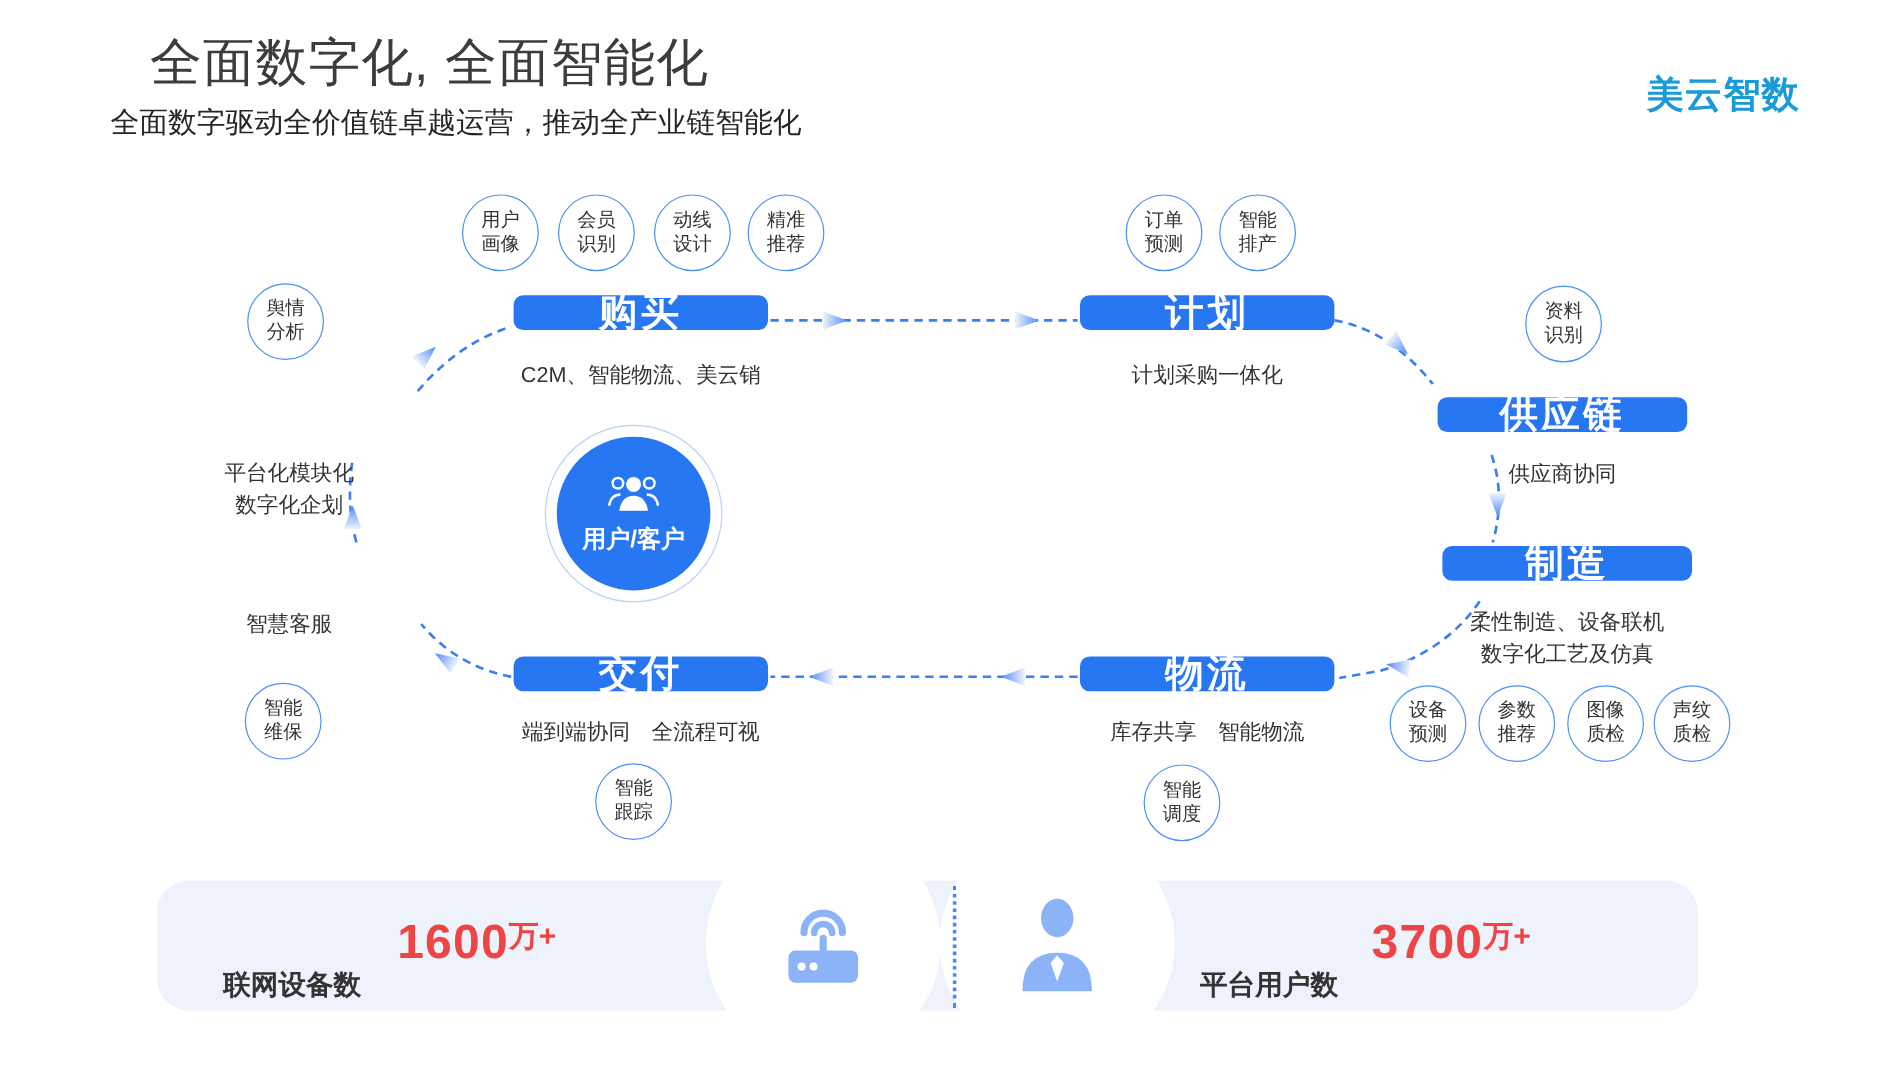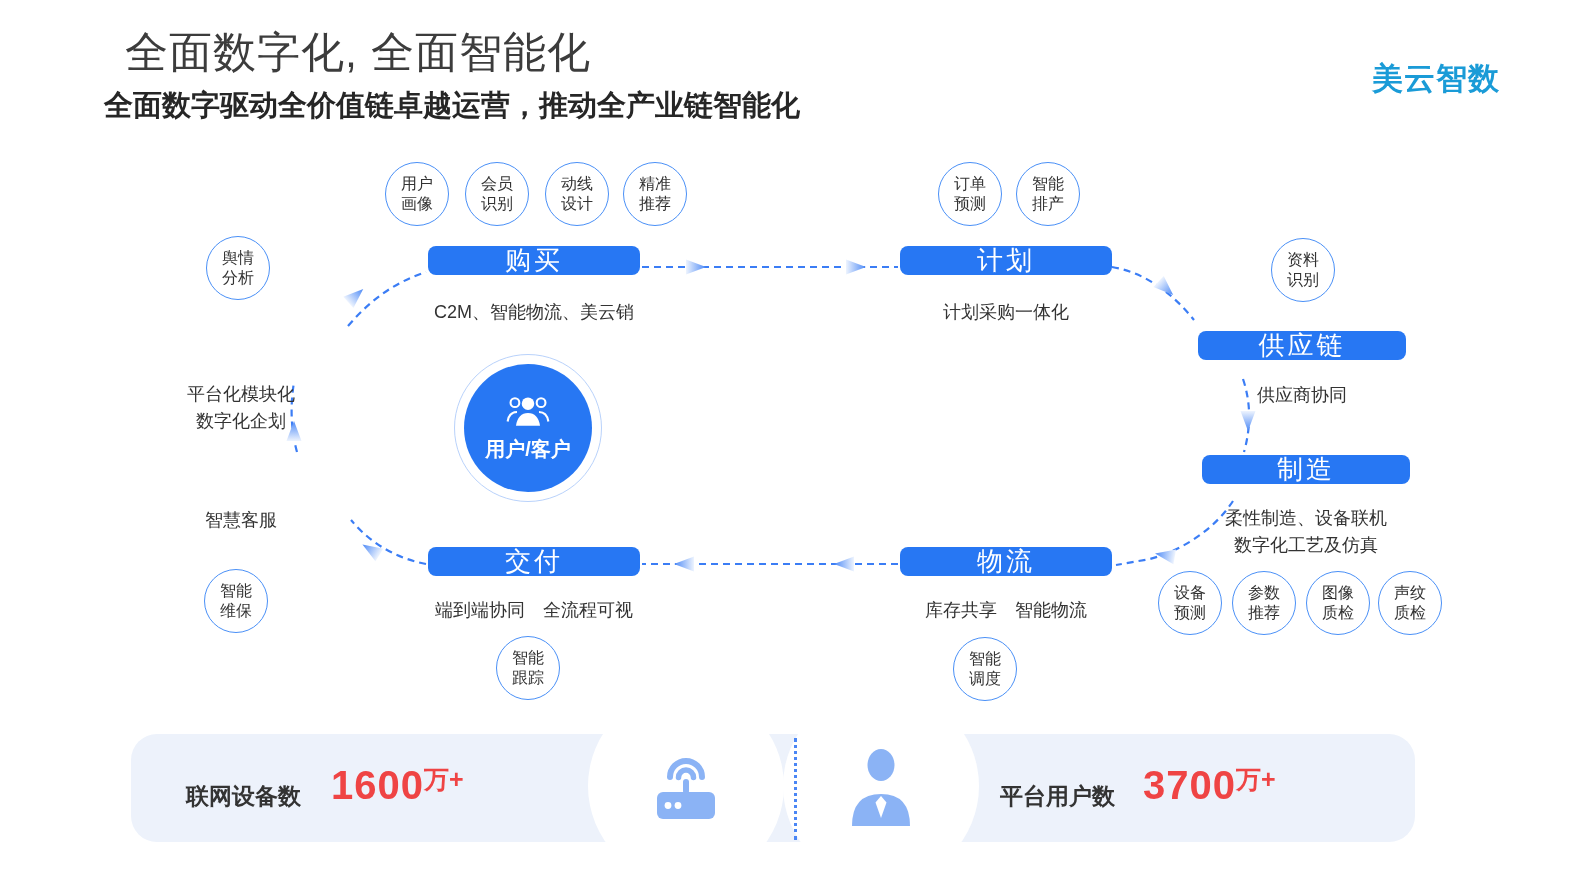--- a/index.html
+++ b/index.html
@@ -1,47 +1,47 @@
 <!DOCTYPE html>
 <html><head>
 <meta charset="utf-8">
 <style>
   html,body{margin:0;padding:0;background:#fff;}
   .canvas{
     position:relative;width:1587px;height:892px;background:#ffffff;overflow:hidden;
     font-family:"Liberation Sans","DejaVu Sans",sans-serif;
   }
   .title{position:absolute;left:90px;top:24px;font-size:43px;font-weight:500;color:#3c3c3c;letter-spacing:1px;white-space:nowrap;margin-left:35px;}
-  .subtitle{position:absolute;left:104px;top:86px;font-size:29px;font-weight:700;color:#262626;white-space:nowrap;}
+  .subtitle{position:absolute;left:92px;top:86px;font-size:24px;font-weight:400;color:#262626;white-space:nowrap;}
   .logo{position:absolute;left:1372px;top:58px;font-size:31px;font-weight:700;color:#1a9bd7;letter-spacing:1px;white-space:nowrap;}
   .links{position:absolute;left:0;top:0;width:1587px;height:892px;}
   .bubble{
     position:absolute;width:64px;height:64px;border:1.5px solid #4a90f7;border-radius:50%;
     background:#fff;display:flex;flex-direction:column;align-items:center;justify-content:center;
     font-size:16px;color:#333;line-height:1.25;font-weight:500;text-align:center;box-sizing:border-box;
   }
   .stage{
     position:absolute;height:29px;background:#2777f3;border-radius:8px;color:#fff;
-    font-size:26px;font-weight:400;display:flex;align-items:center;justify-content:center;
+    font-size:32px;font-weight:700;display:flex;align-items:center;justify-content:center;
     letter-spacing:3px;
   }
   .stage-sub{
     position:absolute;transform:translateX(-50%);font-size:18px;color:#333;font-weight:500;
     text-align:center;line-height:1.5;white-space:nowrap;
   }
   .hub-ring{position:absolute;width:148px;height:148px;border:1px solid #b9d2fb;border-radius:50%;box-sizing:border-box;}
   .hub-inner{
     position:absolute;inset:9px;background:#2777f3;border-radius:50%;
     display:flex;flex-direction:column;align-items:center;justify-content:center;gap:7px;
   }
   .hub-label{color:#fff;font-size:20px;font-weight:700;white-space:nowrap;text-align:center;}
   .bar{position:absolute;left:131px;top:734px;width:1284px;height:108px;background:#edf2fb;border-radius:26px;}
   .notch{position:absolute;width:196px;height:196px;border-radius:50%;background:#fff;top:688px;}
   .divider{position:absolute;left:794px;top:738px;height:102px;width:0;border-left:3px dotted #4a86f5;}
-  .stat-label{position:absolute;font-size:23px;font-weight:600;color:#333;line-height:30px;white-space:nowrap;}
+  .stat-label{position:absolute;font-size:23px;font-weight:600;color:#333;line-height:30px;white-space:nowrap;margin-top:24px;}
   .stat-value{position:absolute;display:inline-flex;align-items:flex-start;color:#ef4444;white-space:nowrap;}
   .stat-value .num{font-size:40px;font-weight:800;letter-spacing:1px;}
   .stat-value .unit{font-size:25px;font-weight:700;}
   .icon-abs{position:absolute;}
 </style>
 </head>
 <body>
 
 <div class="canvas">
 

